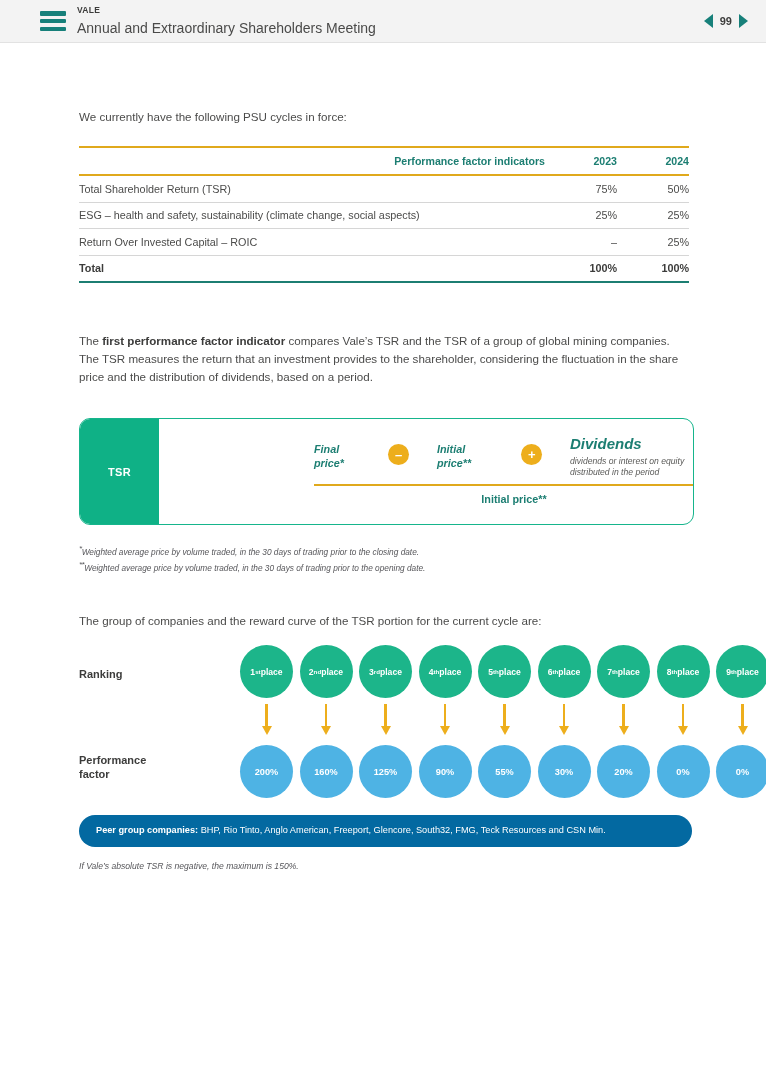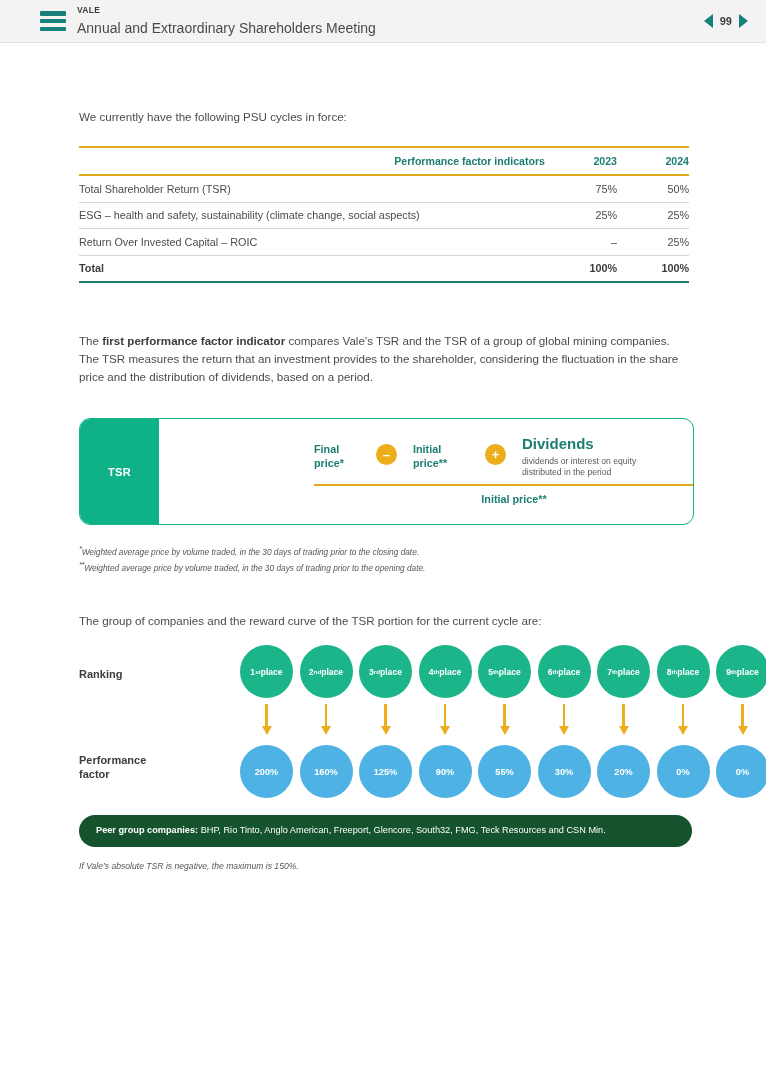--- a/index.html
+++ b/index.html
@@ -170,22 +170,23 @@
   }
   .frac {
     position: absolute;
     left: 155px;
     top: 15px;
     width: 420px;
   }
   .frac-num {
     display: flex;
     align-items: flex-start;
-    gap: 0;
+    gap: 12px;
     height: 48px;
+    font-style: italic;
   }
   .frac-term {
     font-size: 10.8px;
     font-weight: bold;
     color: #1c7e72;
     line-height: 1.32;
     padding-top: 8px;
   }
   .term-final { width: 62px; }
   .term-initial { width: 68px; }
@@ -332,21 +333,21 @@
     border-top: 9px solid #edae1c;
   }
 
   
   .peer-banner {
     position: absolute;
     top: 815px;
     left: 0;
     width: 613px;
     height: 32px;
-    background: #14532d;
+    background: #0369a1;
     border-radius: 16px;
     display: flex;
     align-items: center;
   }
   .peer-text {
     padding-left: 17px;
     font-size: 9.2px;
     color: #ffffff;
     line-height: 1.3;
   }

